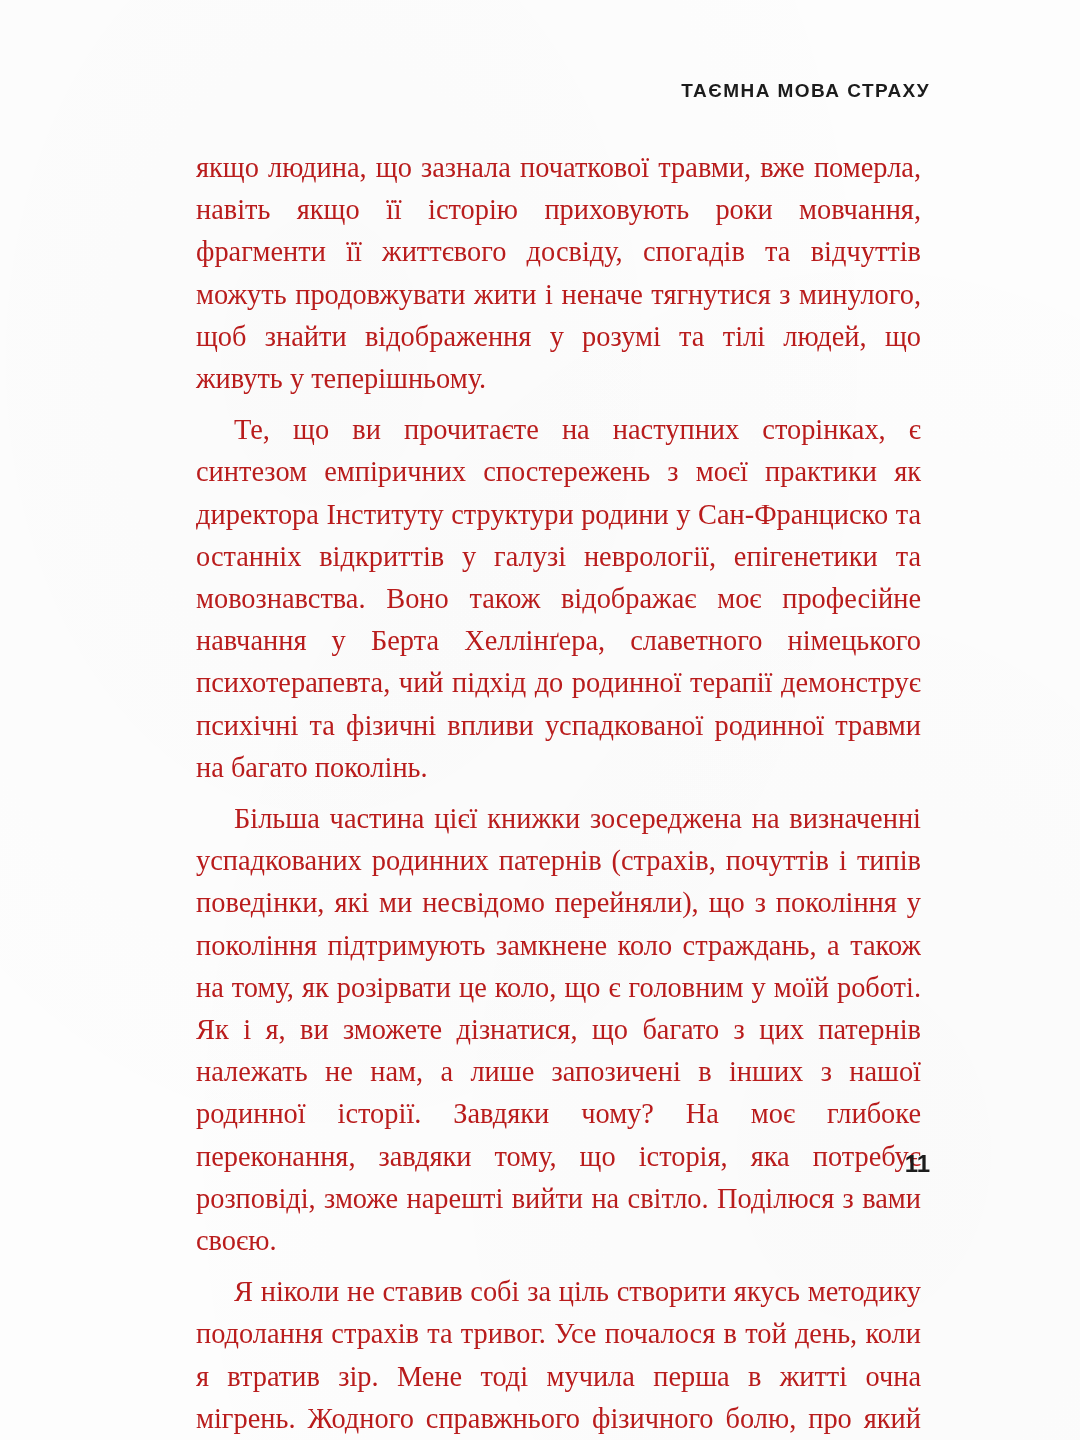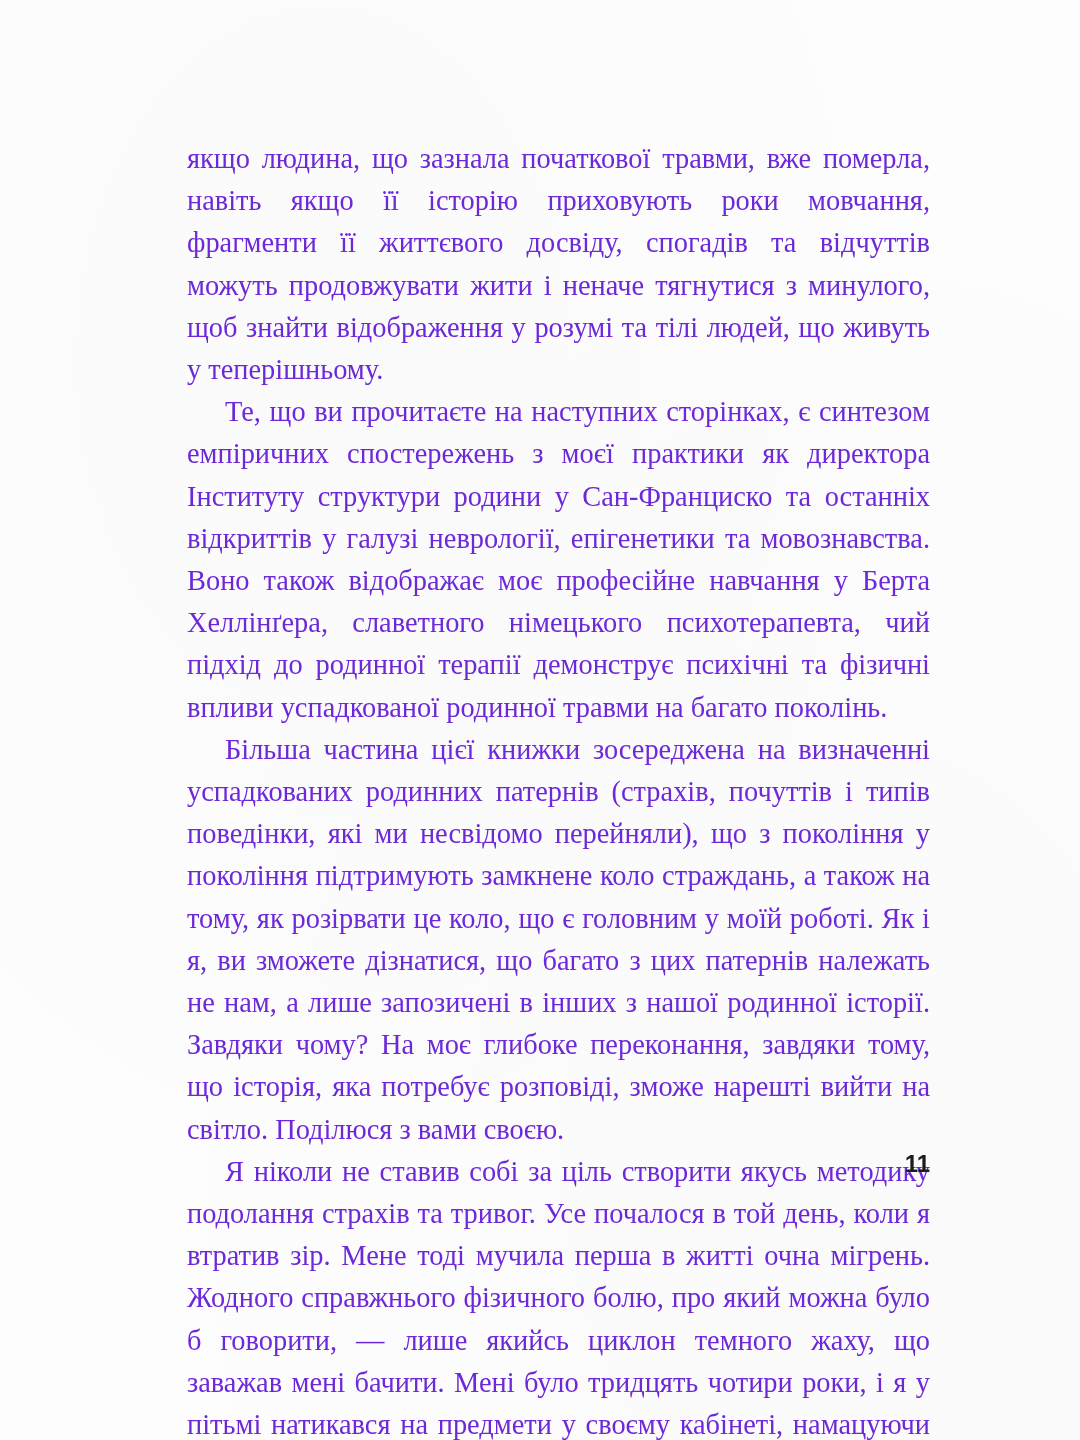--- a/index.html
+++ b/index.html
@@ -44,26 +44,26 @@
   }
 
   .text-block {
     position: absolute;
     top: 138px;
     left: 187px;
     width: 743px;
   }
 
   .para {
-    margin: 0;
+    margin: 9px;
     font-size: 28.4px;
     line-height: 42.2px;
     text-align: justify;
     text-align-last: left;
-    color: #6d28d9;
+    color: #b91c1c;
     -webkit-font-smoothing: antialiased;
   }
 
   .para.indent {
     text-indent: 38px;
   }
 
   .page-number {
     position: absolute;
     top: 1150px;
@@ -74,20 +74,21 @@
     font-size: 24px;
     font-weight: 700;
     color: #1c1c1c;
   }
 </style>
 </head>
 <body>
 
 <div class="page">
 
+  <div class="running-head">ТАЄМНА МОВА СТРАХУ</div>
 
   <div class="text-block">
     <p class="para">якщо людина, що зазнала початкової травми, вже померла, навіть якщо її історію приховують роки мовчання, фрагменти її життєвого досвіду, спогадів та відчуттів можуть продовжувати жити і неначе тягнутися з минулого, щоб знайти відображення у розумі та тілі людей, що живуть у теперішньому.</p>
     <p class="para indent">Те, що ви прочитаєте на наступних сторінках, є синтезом емпіричних спостережень з моєї практики як директора Інституту структури родини у Сан-Франциско та останніх відкриттів у галузі неврології, епігенетики та мовознавства. Воно також відображає моє професійне навчання у Берта Хеллінґера, славетного німецького психотерапевта, чий підхід до родинної терапії демонструє психічні та фізичні впливи успадкованої родинної травми на багато поколінь.</p>
     <p class="para indent">Більша частина цієї книжки зосереджена на визначенні успадкованих родинних патернів (страхів, почуттів і типів поведінки, які ми несвідомо перейняли), що з покоління у покоління підтримують замкнене коло страждань, а також на тому, як розірвати це коло, що є головним у моїй роботі. Як і я, ви зможете дізнатися, що багато з цих патернів належать не нам, а лише запозичені в інших з нашої родинної історії. Завдяки чому? На моє глибоке переконання, завдяки тому, що історія, яка потребує розповіді, зможе нарешті вийти на світло. Поділюся з вами своєю.</p>
     <p class="para indent">Я ніколи не ставив собі за ціль створити якусь методику подолання страхів та тривог. Усе почалося в той день, коли я втратив зір. Мене тоді мучила перша в житті очна мігрень. Жодного справжнього фізичного болю, про який можна було б говорити, — лише якийсь циклон темного жаху, що заважав мені бачити. Мені було тридцять чотири роки, і я у пітьмі натикався на предмети у своєму кабінеті, намацуючи на столі</p>
   </div>
 
   <div class="page-number">11</div>
 

